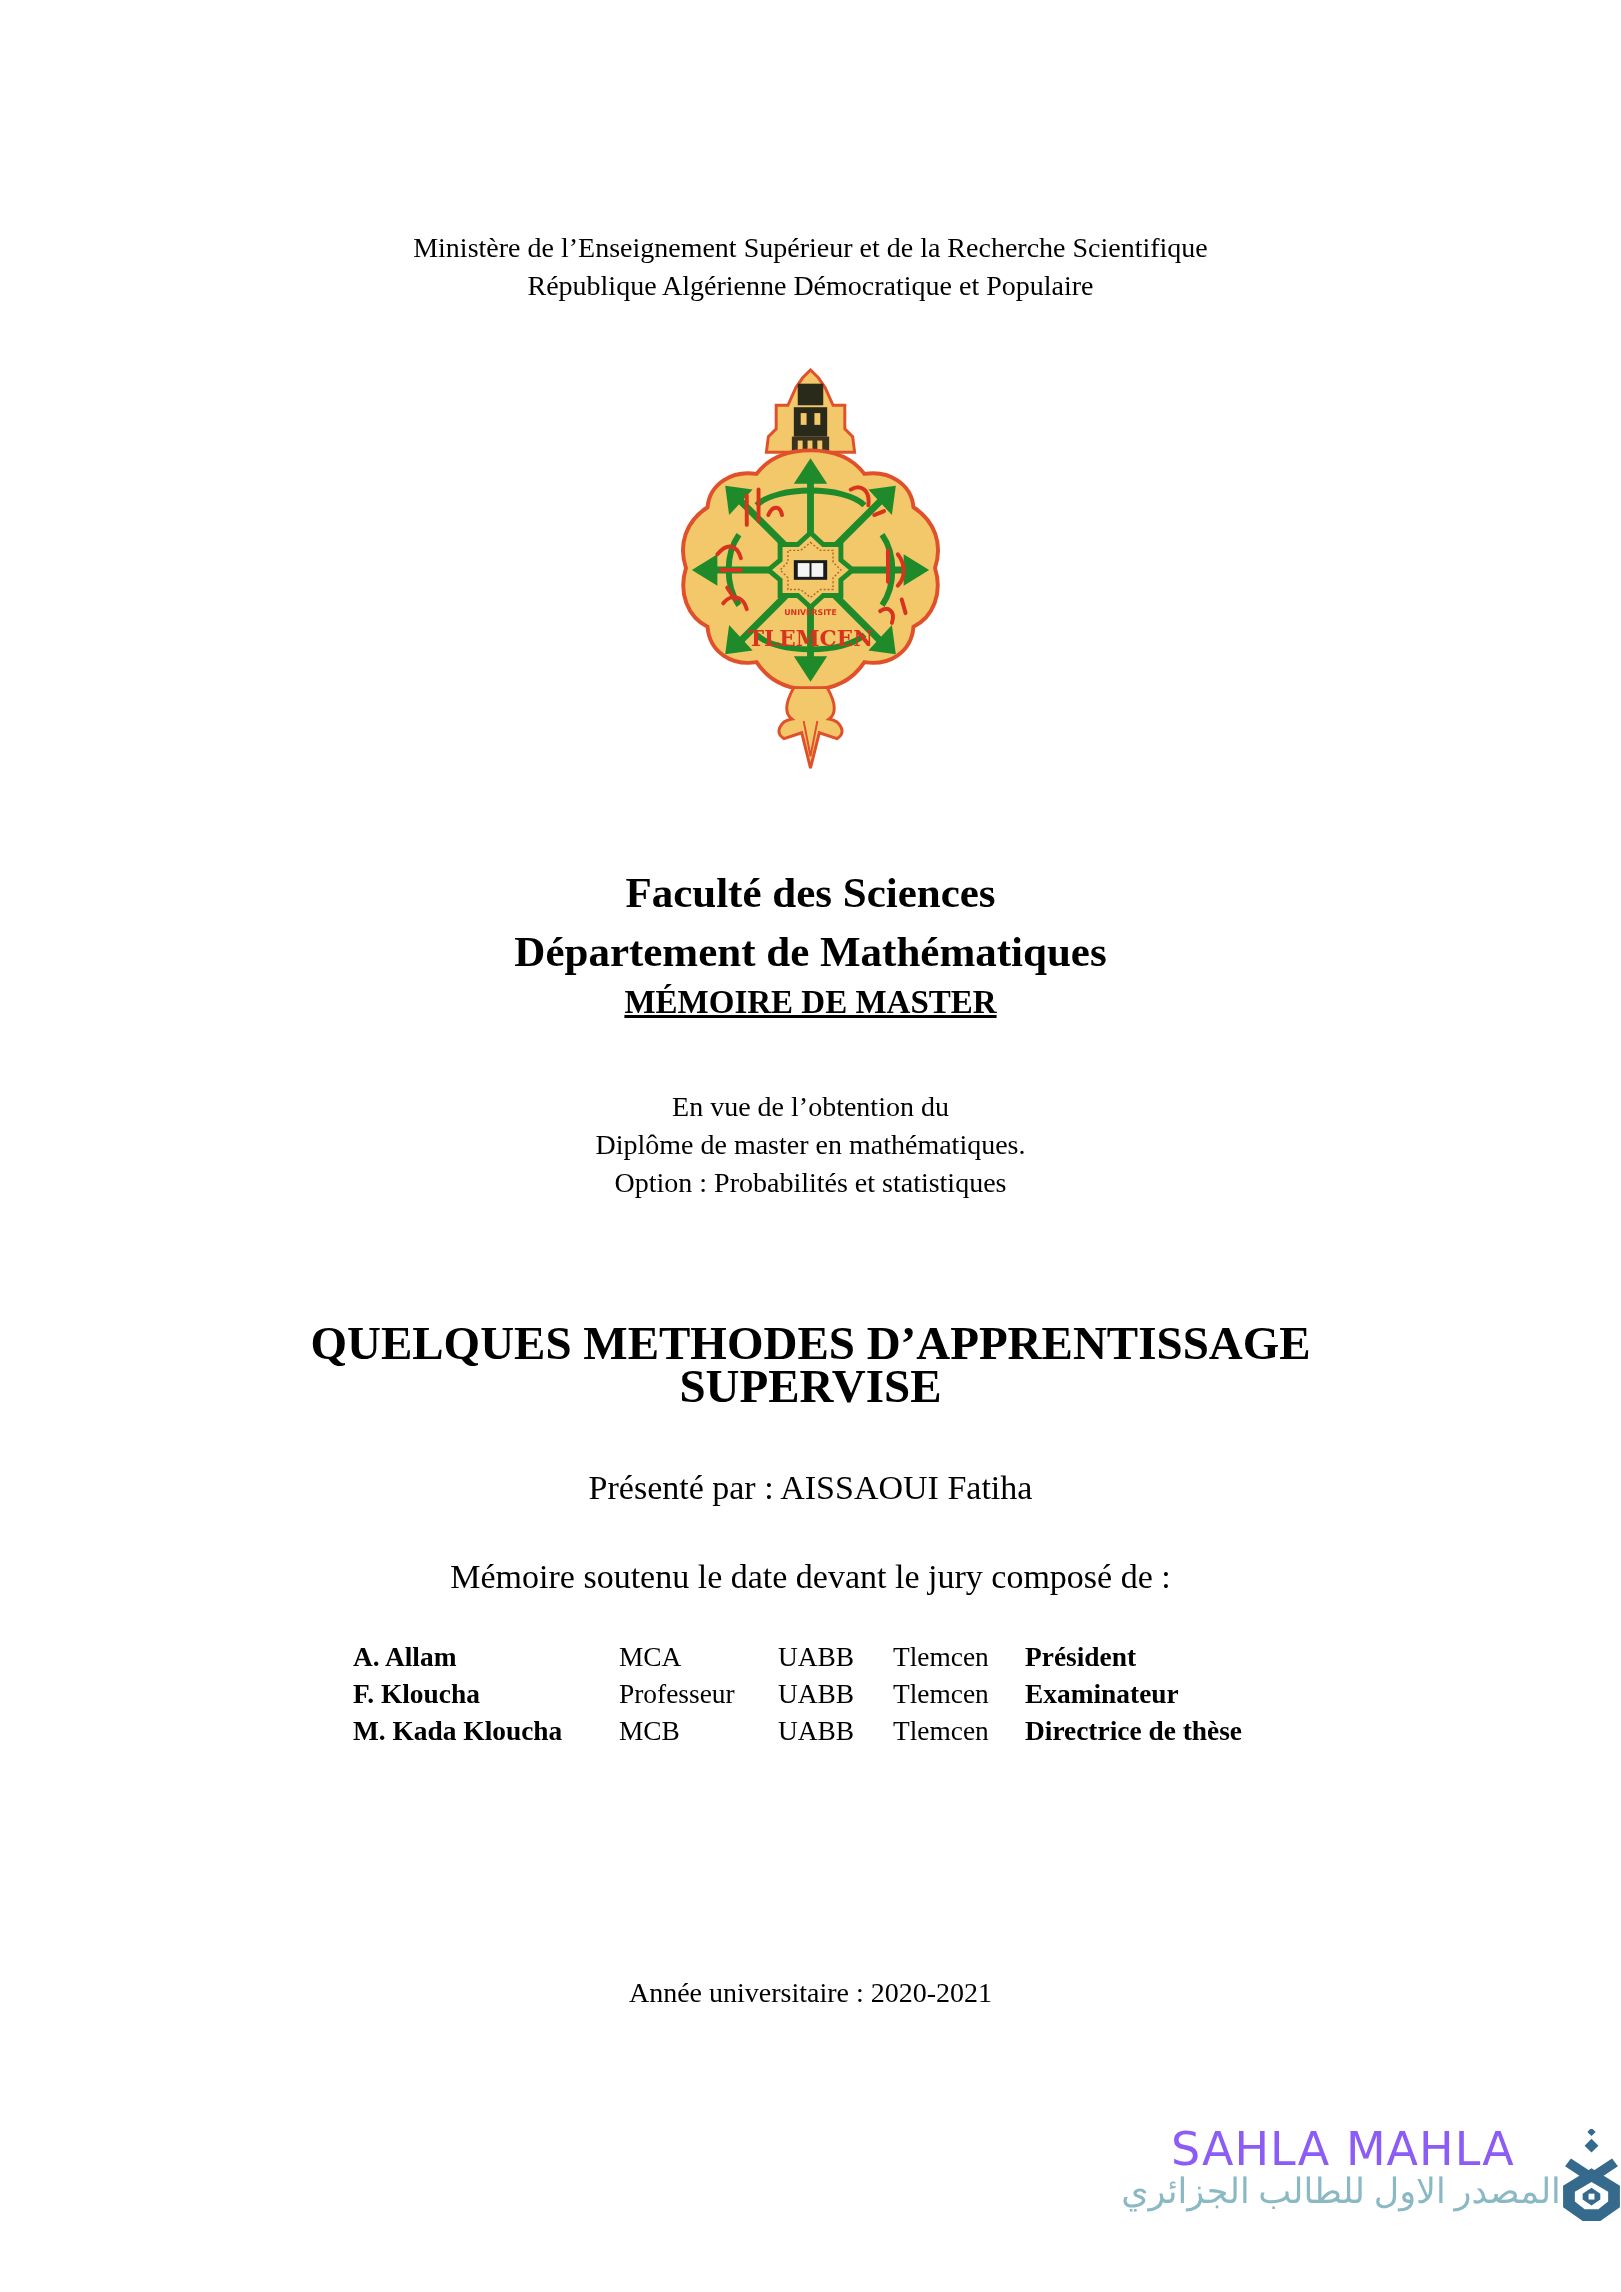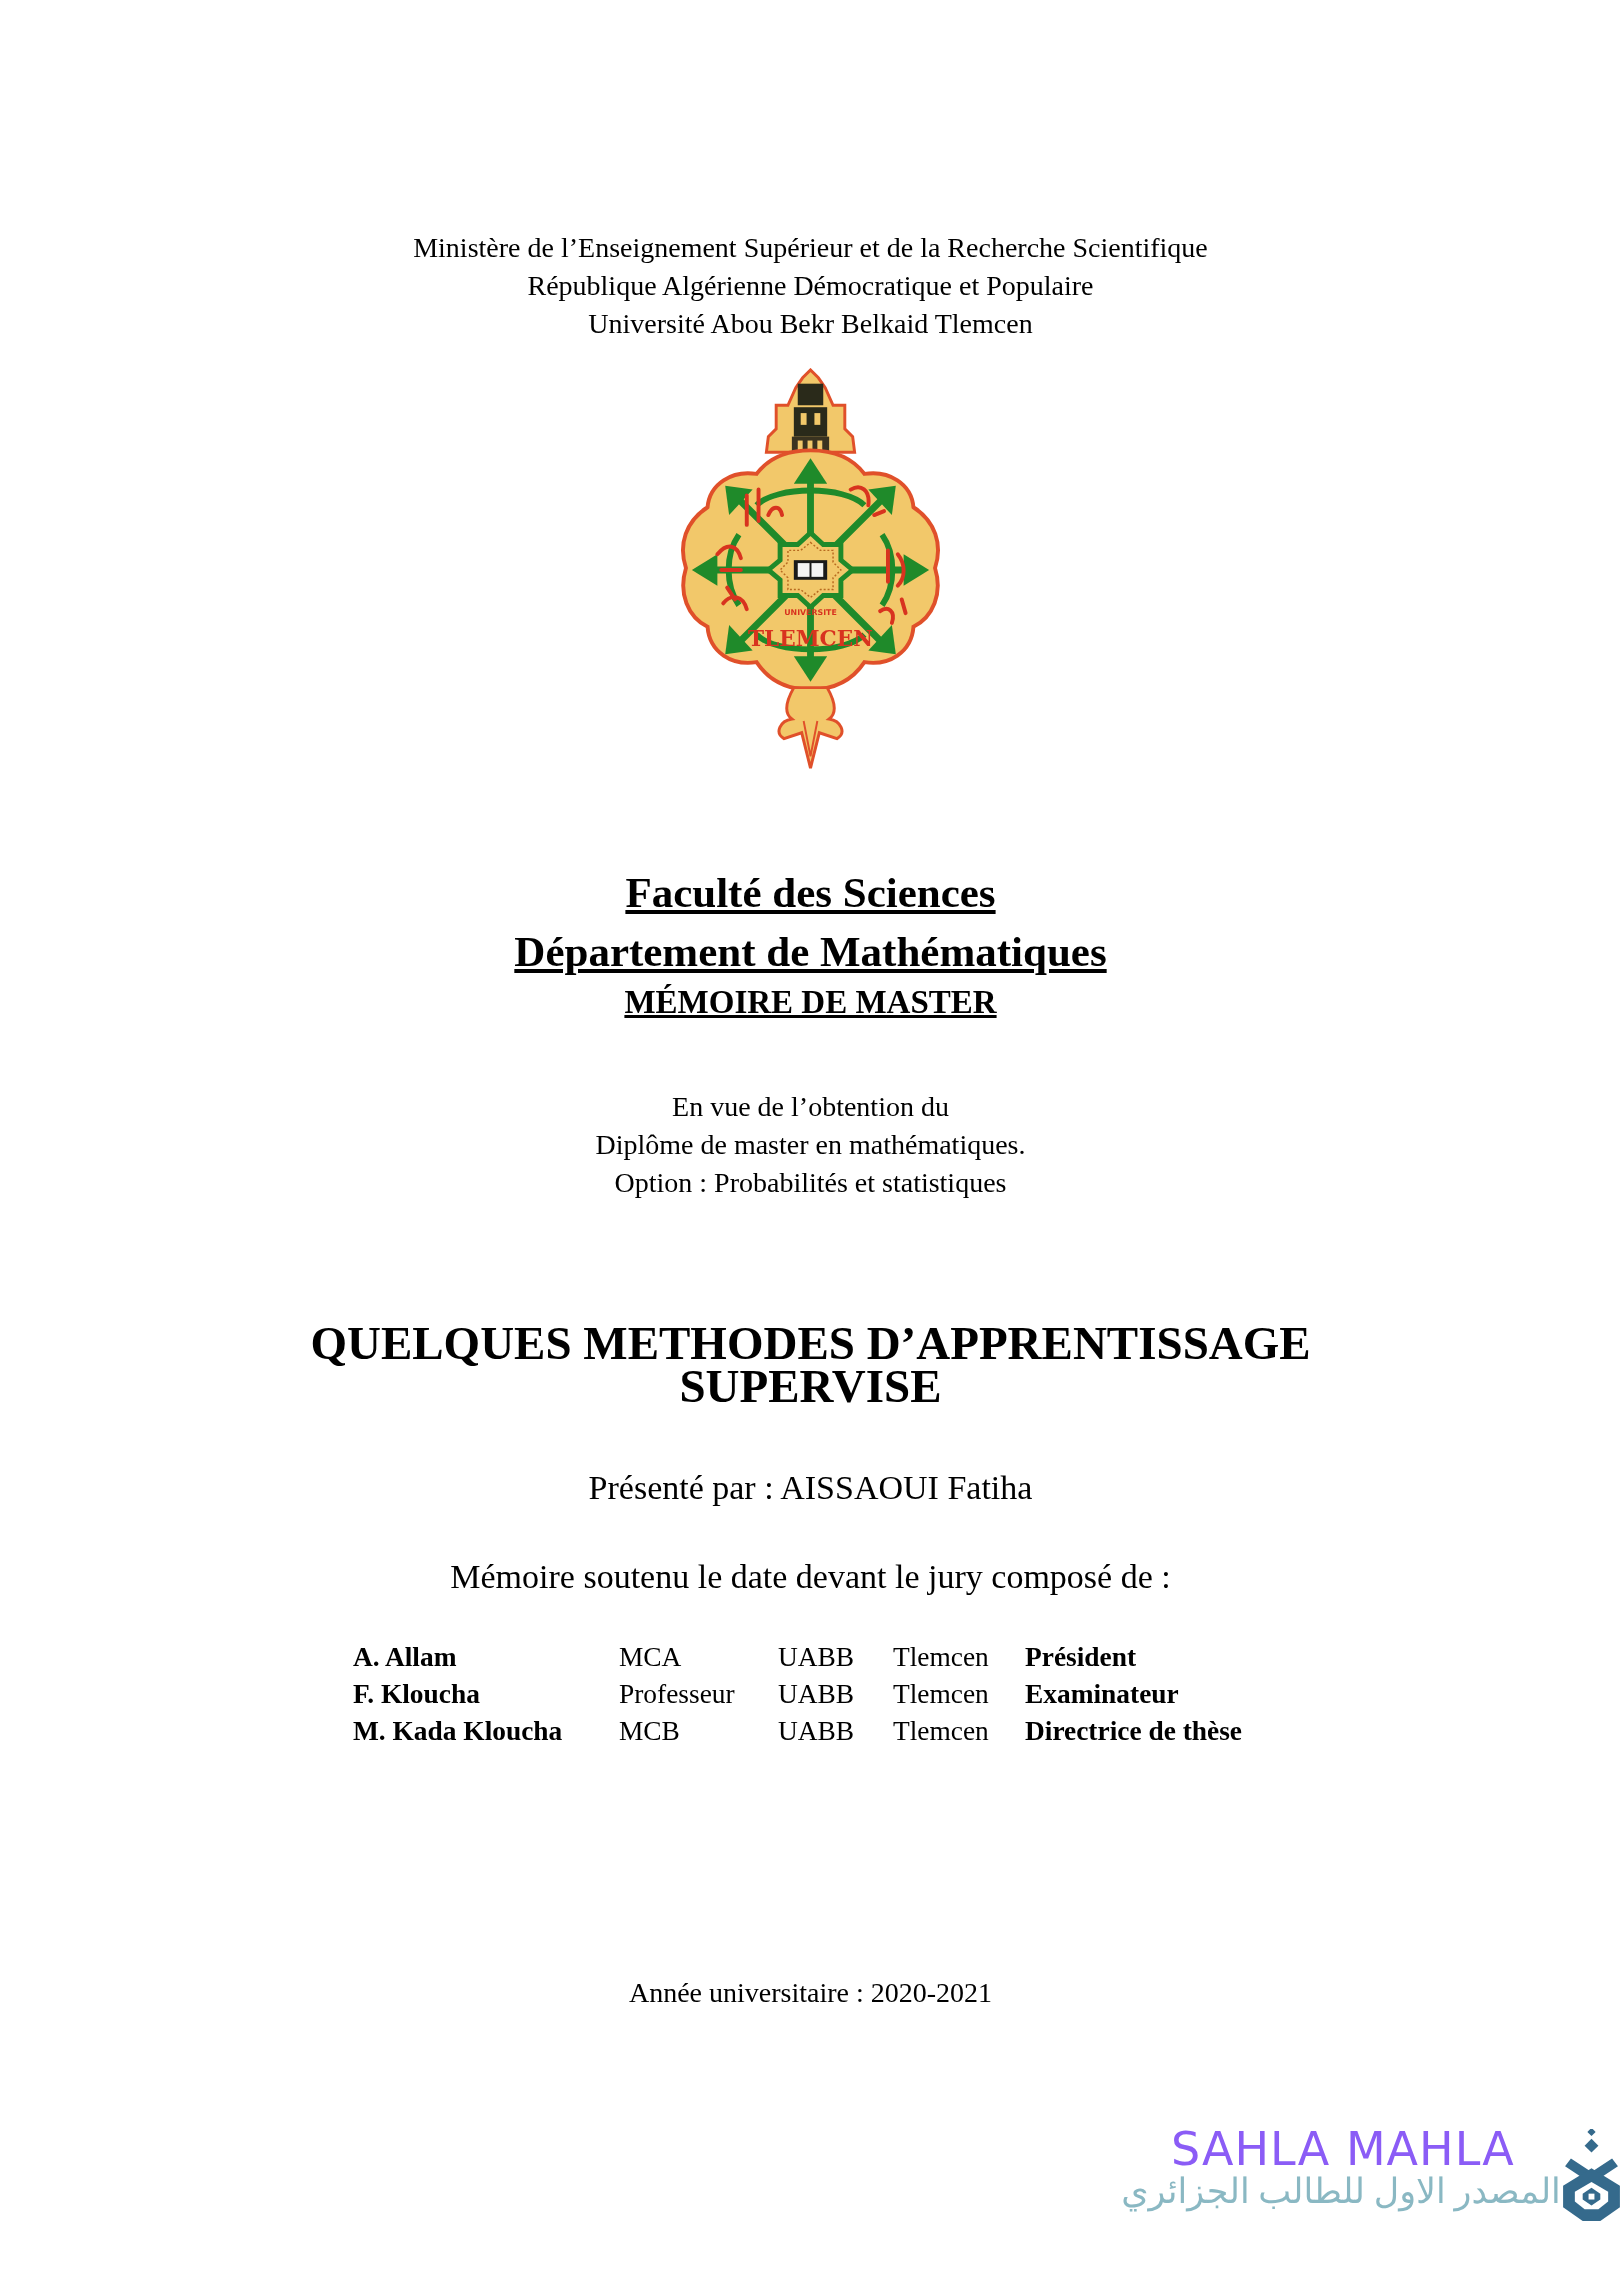--- a/index.html
+++ b/index.html
@@ -34,21 +34,20 @@
       top: 368px;
       width: 265px;
       height: 402px;
     }
 
     .faculty {
       top: 863px;
       font-weight: bold;
       font-size: 43px;
       line-height: 59px;
-      text-decoration: underline;
     }
     .memoire {
       top: 983px;
       font-weight: bold;
       font-size: 33px;
       line-height: 39px;
       text-decoration: underline;
     }
     .obtention {
       top: 1088px;
@@ -136,21 +135,20 @@
       width: 61px;
       height: 96px;
     }
   </style>
 </head>
 <body>
 
 <div class="center-block header-lines">
   <div>Ministère de l’Enseignement Supérieur et de la Recherche Scientifique</div>
   <div>République Algérienne Démocratique et Populaire</div>
-  <div>Université Abou Bekr Belkaid Tlemcen</div>
 </div>
 
 <div class="logo">
   <svg width="265" height="402" viewBox="0 0 270 410" xmlns="http://www.w3.org/2000/svg">
 
     <path d="M112 38 L120 20 L127 10 L135 2 L143 10 L150 20 L158 38 L170 38 L170 62 L178 70 L180 86 L90 86 L92 70 L100 62 L100 38 Z" fill="#f2c86a" stroke="#e0502a" stroke-width="3"></path>
     <rect x="122" y="16" width="26" height="22" fill="#2a2a1a"></rect>
     <rect x="118" y="40" width="34" height="30" fill="#2a2a1a"></rect>
     <rect x="125" y="46" width="6" height="12" fill="#f2c86a"></rect>
     <rect x="139" y="46" width="6" height="12" fill="#f2c86a"></rect>

